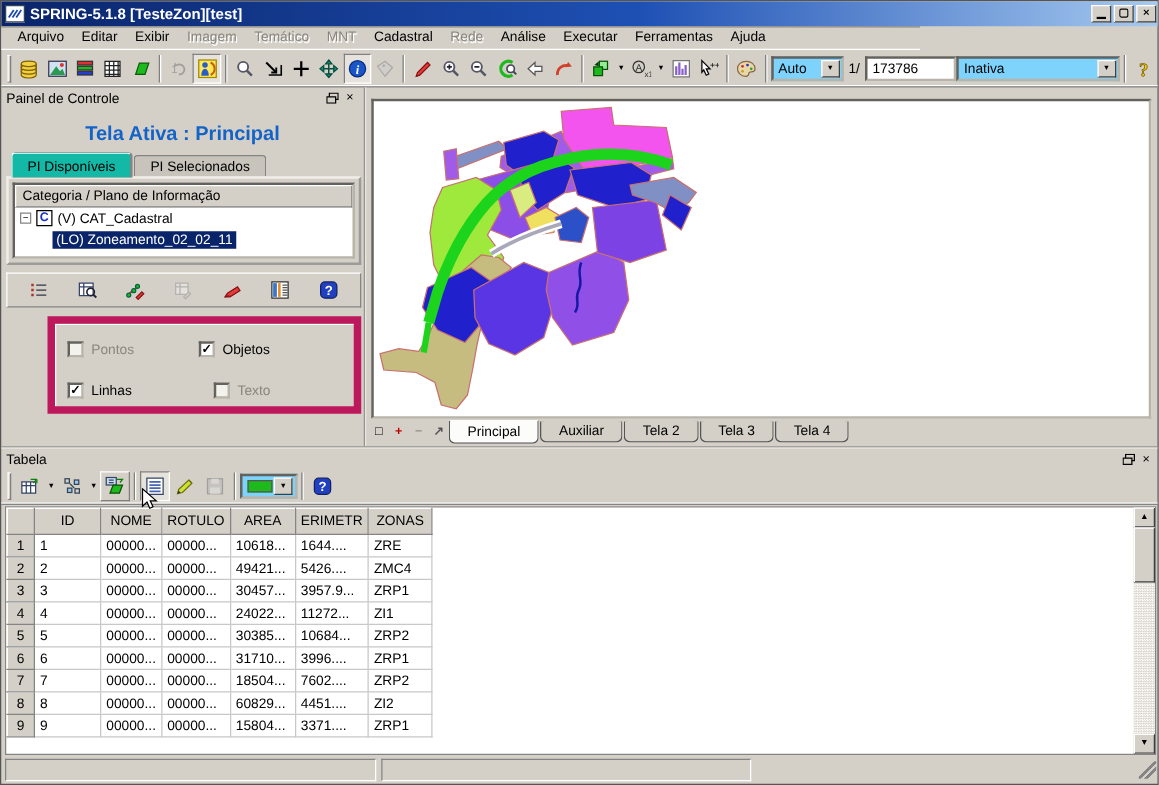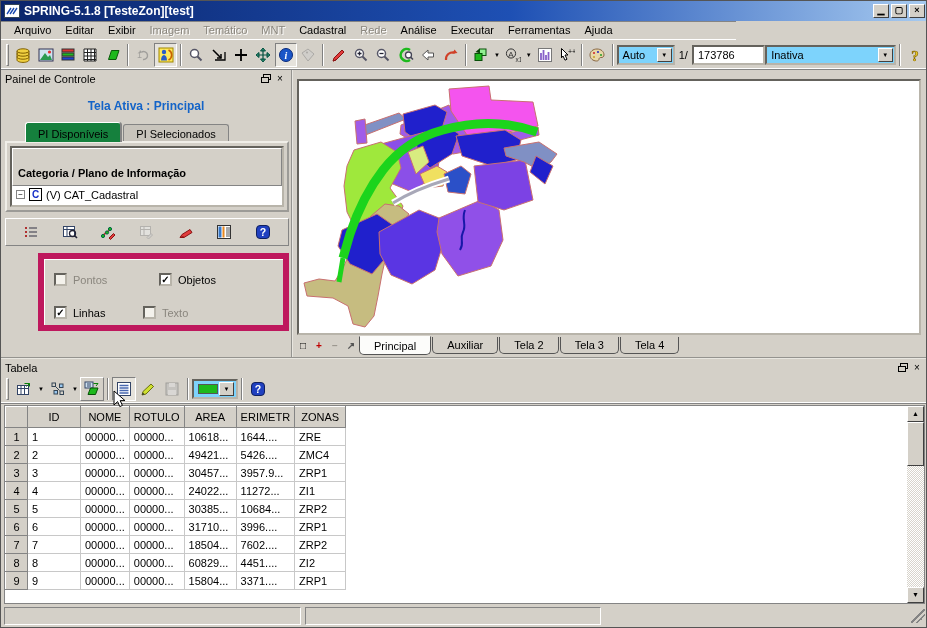--- a/index.html
+++ b/index.html
@@ -38,29 +38,29 @@
   .combo .cbtn { width:15px; height:14px; margin:0 1px; background:#d4d0c8; border:1px solid; border-color:#fff #404040 #404040 #fff;
     font-size:6px; text-align:center; line-height:13px; }
   .tb-field { height:20px; background:#fff; border:2px inset #b8b4aa; padding:2px 4px; }
   .tb-label { margin:0 4px; }
 
   
   .left-panel { position:absolute; left:0; top:69px; width:292px; height:287px; border-right:2px groove #e8e6e0; }
   .dock-header { height:17px; display:flex; align-items:center; padding:0 4px; }
   .dock-header .dh-title { flex:1; }
   .dock-btn { width:14px; height:13px; display:flex; align-items:center; justify-content:center; font-size:10px; color:#000; }
-  .tela-ativa { text-align:center; margin-top:12px; color:#1464c8; font-weight:bold; font-size:12px; }
+  .tela-ativa { text-align:center; margin-top:12px; color:#1464c8; font-weight:bold; font-size:16px; }
   .pi-tabs { position:absolute; left:8px; top:52px; display:flex; }
   .pi-tab { padding:3px 12px 2px; border:1px solid #848484; border-bottom:none; border-radius:3px 3px 0 0;
     background:#c8c4bc; margin-right:2px; position:relative; top:2px; }
-  .pi-tab.active { background:#15803d; border-color:#fff #848484 transparent #fff; top:0; padding-top:5px; z-index:2;
-    box-shadow:1px 0 0 #848484;margin-left:16px; }
+  .pi-tab.active { background:#14b8a6; border-color:#fff #848484 transparent #fff; top:0; padding-top:5px; z-index:2;
+    box-shadow:1px 0 0 #848484; }
   .tab-pane { position:absolute; left:4px; top:71px; width:284px; height:71px; border:2px outset #f0eee8; padding:3px; background:#d4d0c8; }
   .tree-box { width:100%; height:100%; border:2px inset #b8b4aa; background:#fff; overflow:hidden; }
-  .tree-header { height:18px; background:#d4d0c8; border:1px solid; border-color:#fff #848484 #848484 #fff; padding:18px 5px;font-weight:bold; }
+  .tree-header { height:18px; background:#d4d0c8; border:1px solid; border-color:#fff #848484 #848484 #fff; padding:2px 5px; }
   .tree-row { display:flex; align-items:center; height:17px; padding-left:4px; gap:4px; }
   .expander { width:9px; height:9px; border:1px solid #848484; background:#fff; font-size:8px; line-height:7px; text-align:center; }
   .c-icon { width:13px; height:13px; border:1px solid #000; background:#fff; color:#1830c8; font-weight:bold; font-size:10px;
     text-align:center; line-height:12px; }
   .tree-row.child { padding-left:30px; }
   .sel { background:#0a246a; color:#fff; padding:1px 3px; }
   .panel-icons { position:absolute; left:4px; top:148px; width:284px; height:28px; border:1px solid; border-color:#fff #848484 #848484 #fff;
     display:flex; align-items:center; justify-content:space-around; padding:0 6px; }
   .groupbox { position:absolute; left:37px; top:183px; width:251px; height:78px; border:6px solid #be185d;
     box-shadow:1px 1px 0 #fff inset; }
@@ -423,21 +423,21 @@
           <span class="cb-label disabled">Pontos</span>
         </span>
         <span class="cb-row" style="left: 115px; top: 14px;">
           <span class="cb-box">✓</span>
           <span class="cb-label">Objetos</span>
         </span>
         <span class="cb-row" style="left: 10px; top: 47px;">
           <span class="cb-box">✓</span>
           <span class="cb-label">Linhas</span>
         </span>
-        <span class="cb-row" style="left: 99px; top: 47px;">
+        <span class="cb-row" style="left: 127px; top: 47px;">
           <span class="cb-box disabled"></span>
           <span class="cb-label disabled">Texto</span>
         </span>
       </div>
   </div>
 
   <div class="map-area">
     <div class="map-canvas">
       <svg width="620" height="252" viewBox="0 0 620 252">
         <g stroke="#c87070" stroke-width="1">

